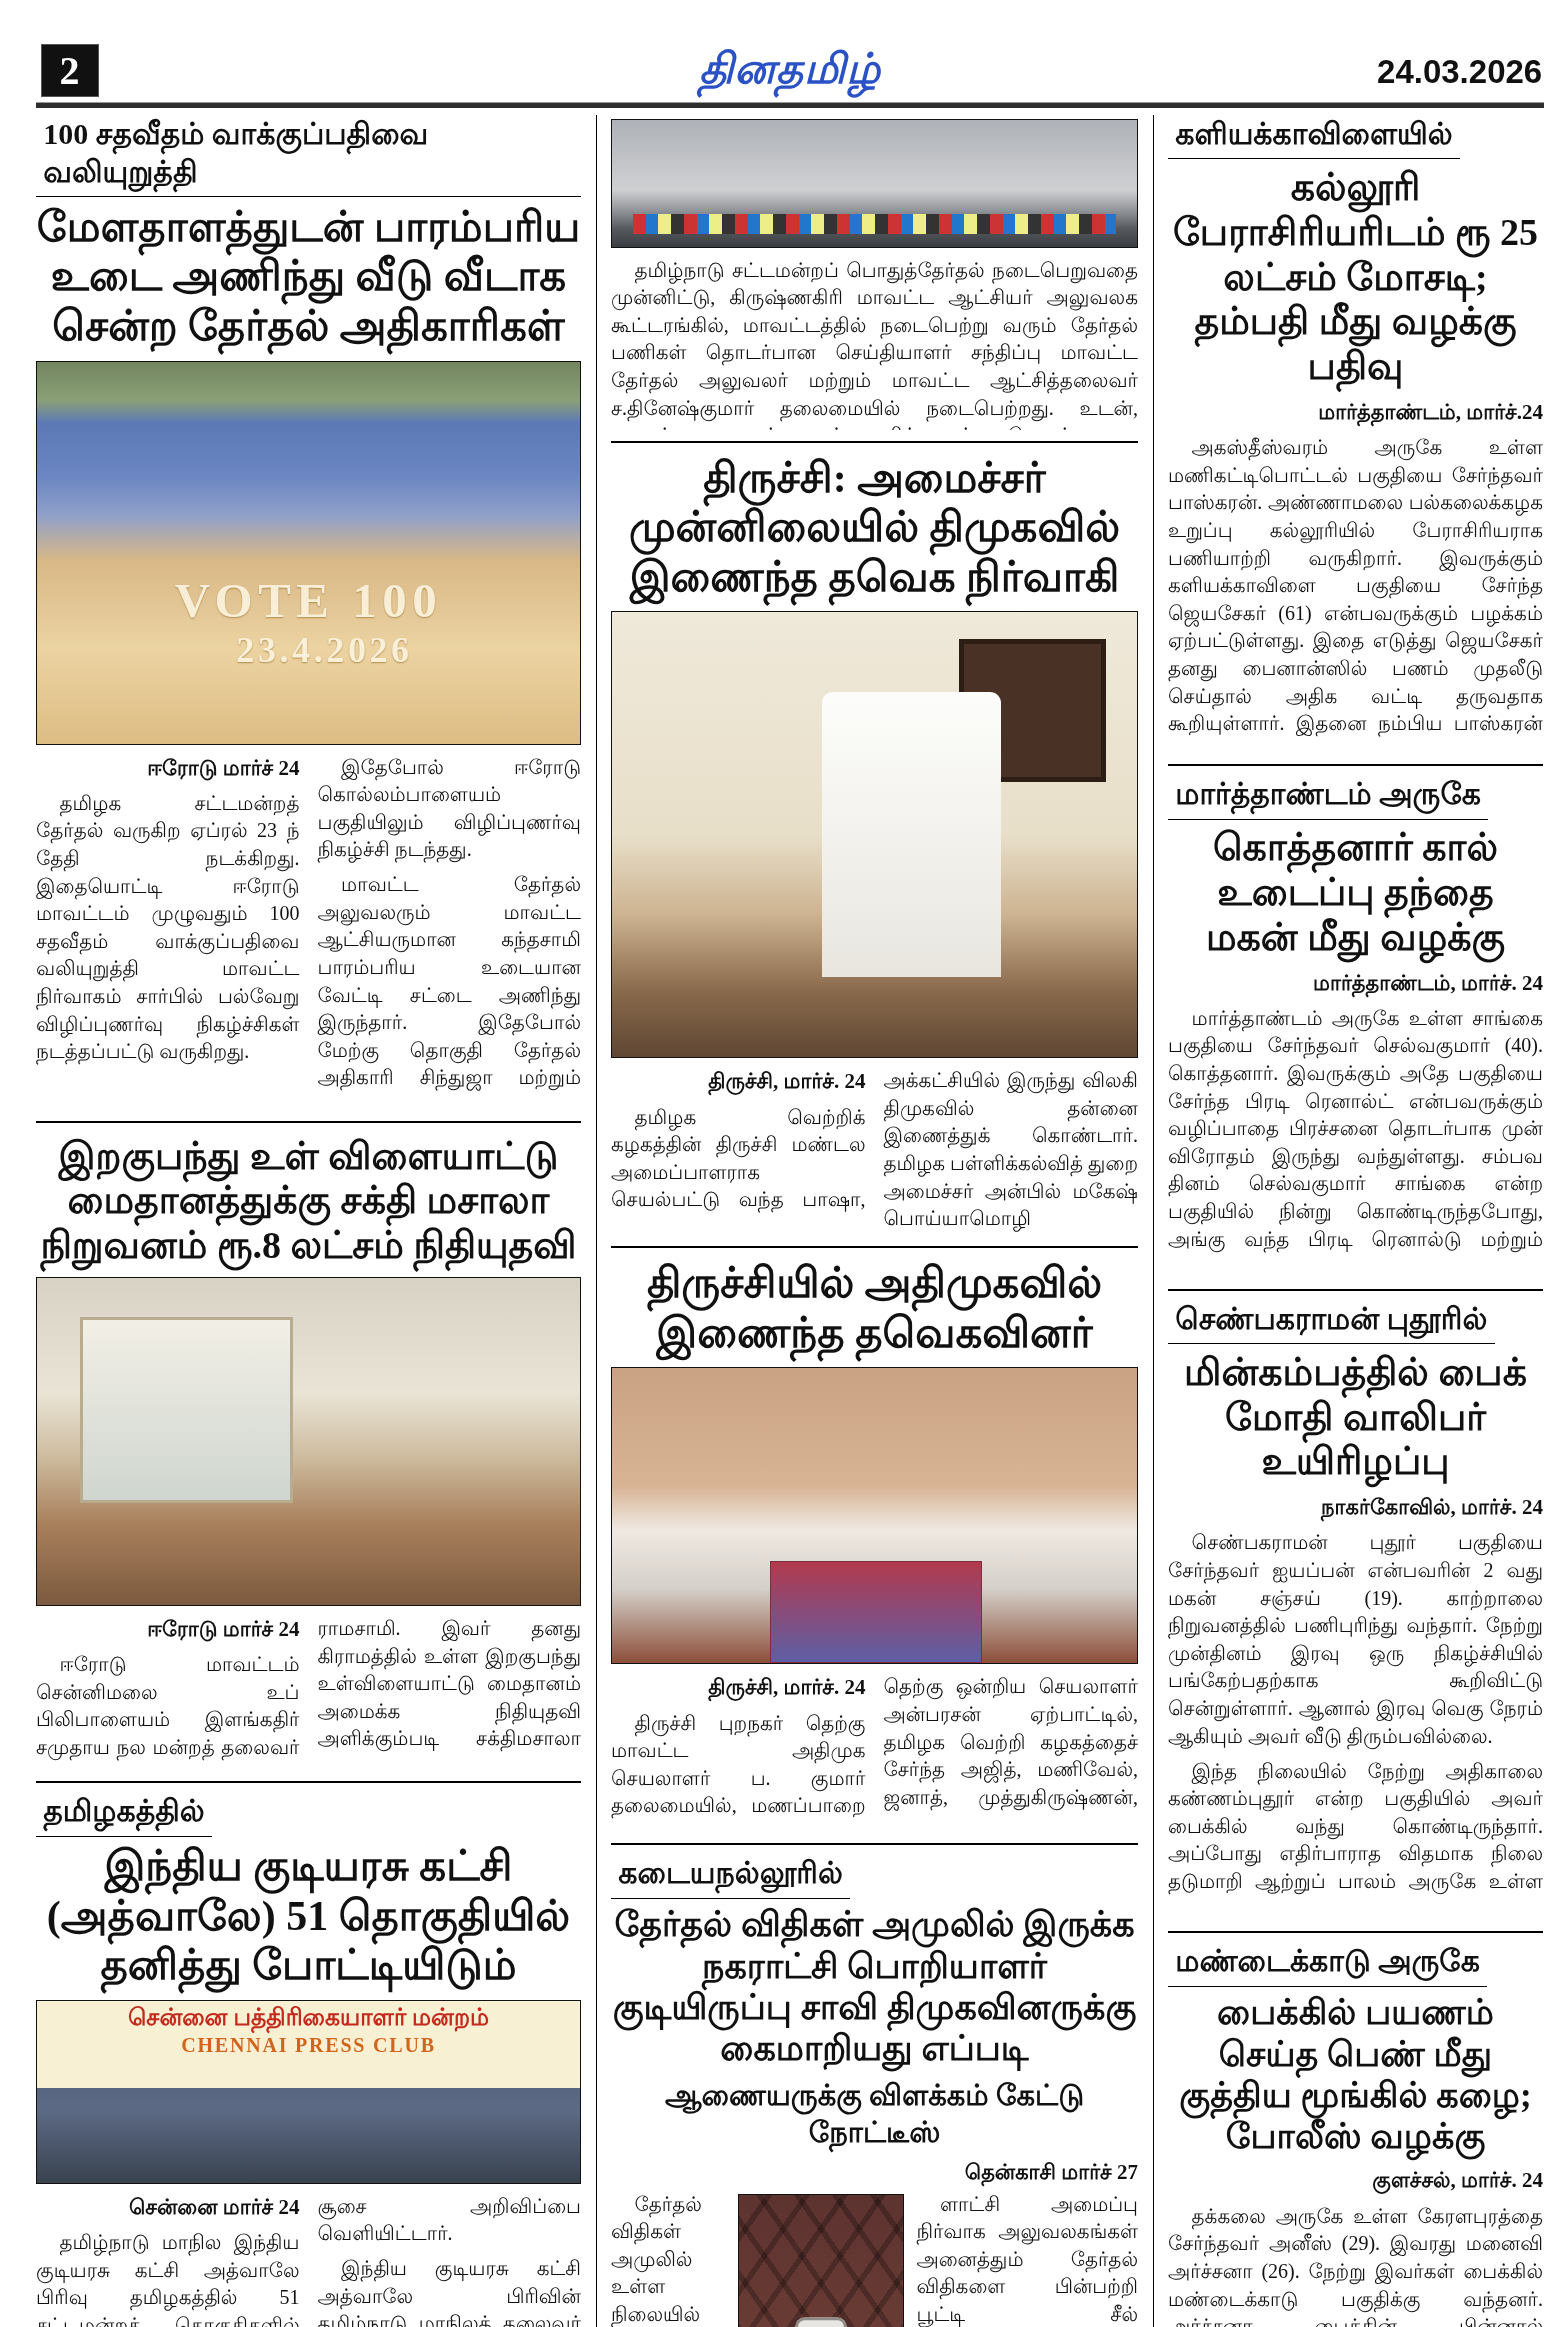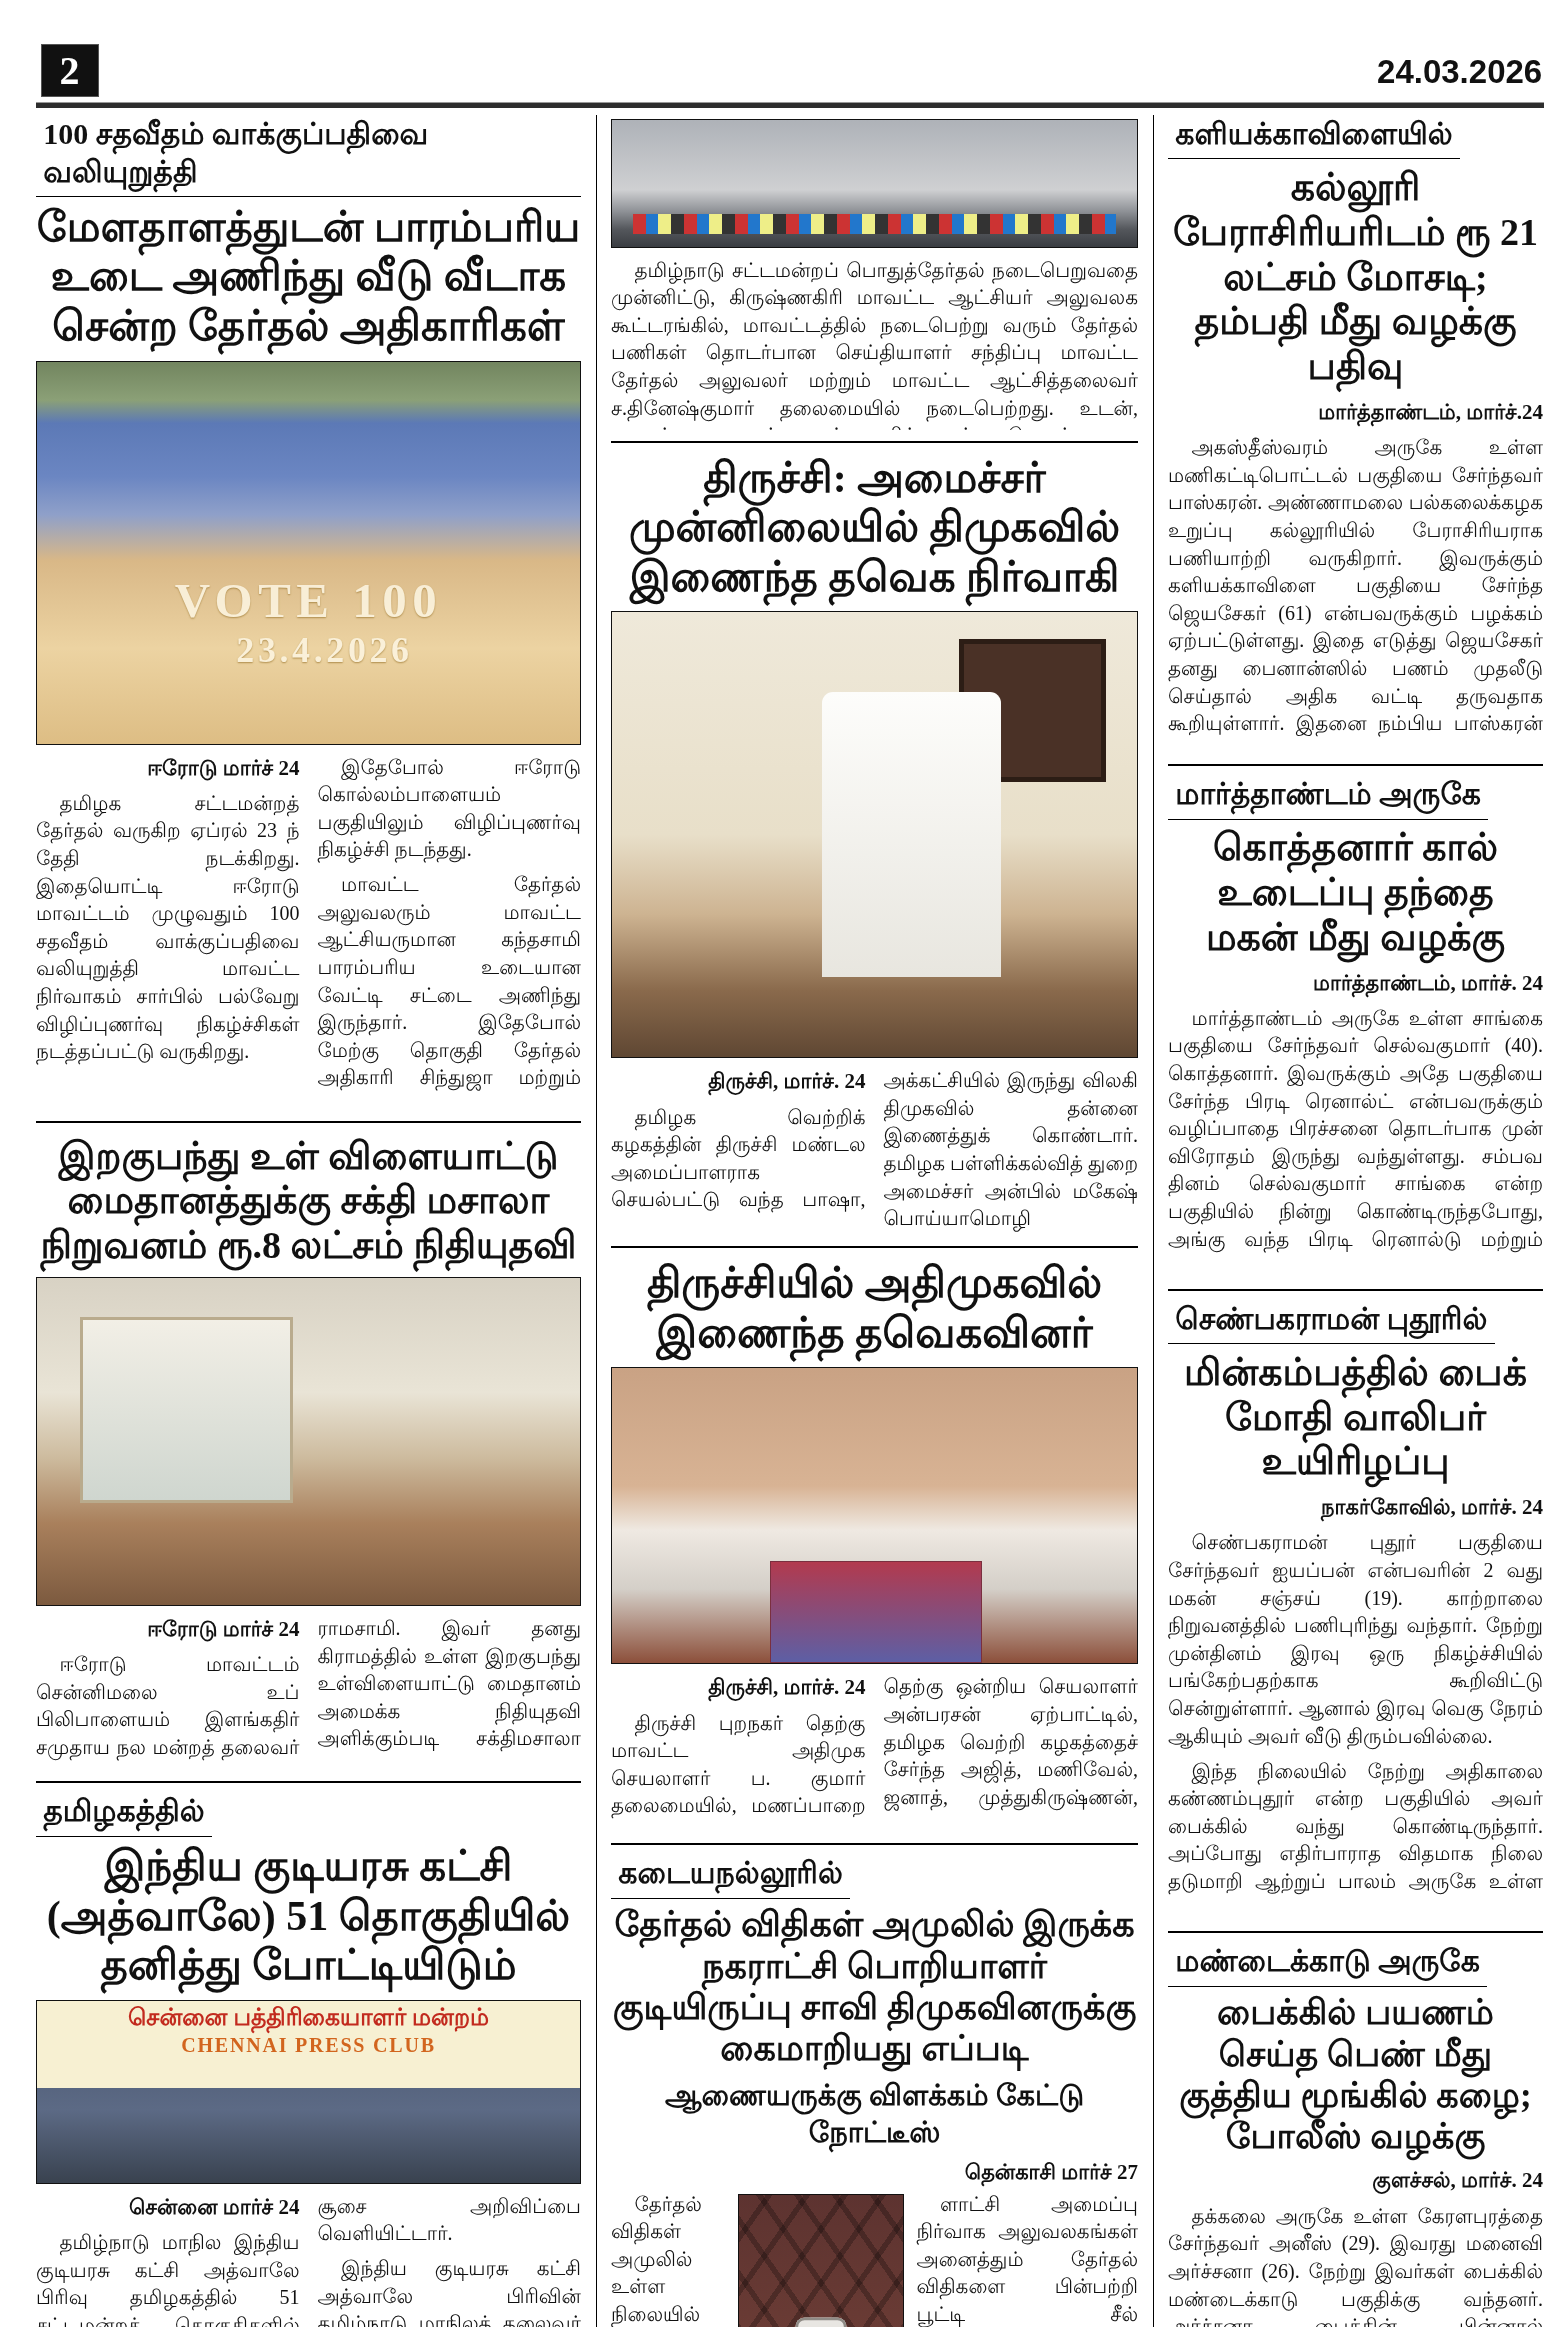--- a/index.html
+++ b/index.html
@@ -107,20 +107,21 @@
   
   .body-r{column-count:1;}
 </style>
 </head>
 <body>
 
 <div class="page">
 
   <header class="hdr">
     <div class="pagenum">2</div>
+    <div class="masthead" style="color:#2a52c5;">தினதமிழ்</div>
     <div class="issuedate">24.03.2026</div>
   </header>
   <div class="hdr-rule"></div>
 
   <main class="cols">
 
     <section class="col col-left">
 
       <article>
         <div class="kicker"><span>100 சதவீதம் வாக்குப்பதிவை வலியுறுத்தி</span></div>
@@ -226,21 +227,21 @@
         </div>
 
       </article>
 
     </section>
 
     <section class="col col-right">
 
       <article>
         <div class="kicker"><span>களியக்காவிளையில்</span></div>
-        <h1 class="headline hl-lg">கல்லூரி பேராசிரியரிடம் ரூ 21 லட்சம் மோசடி; தம்பதி மீது வழக்கு பதிவு</h1>
+        <h1 class="headline hl-lg">கல்லூரி பேராசிரியரிடம் ரூ 25 லட்சம் மோசடி; தம்பதி மீது வழக்கு பதிவு</h1>
         <div class="body body-r" style="max-height:355px;">
           <p class="dateline">மார்த்தாண்டம், மார்ச்.24</p>
           <p>அகஸ்தீஸ்வரம் அருகே உள்ள மணிகட்டிபொட்டல் பகுதியை சேர்ந்தவர் பாஸ்கரன். அண்ணாமலை பல்கலைக்கழக உறுப்பு கல்லூரியில் பேராசிரியராக பணியாற்றி வருகிறார். இவருக்கும் களியக்காவிளை பகுதியை சேர்ந்த ஜெயசேகர் (61) என்பவருக்கும் பழக்கம் ஏற்பட்டுள்ளது. இதை எடுத்து ஜெயசேகர் தனது பைனான்ஸில் பணம் முதலீடு செய்தால் அதிக வட்டி தருவதாக கூறியுள்ளார். இதனை நம்பிய பாஸ்கரன் கடந்த 2023 ஆம் ஆண்டு ரூ. 25 லட்சத்து 9 ஆயிரத்து 963 முதலீடு செய்துள்ளார். இதை அடுத்து பிள்ளையார்புரம் பகுதியில் உள்ள தனியார் வங்கியில் முதலீடுக்கான வட்டியை செலுத்தி வந்ததாக கூறியுள்ளார்.</p>
 
         </div>
       </article>
 
       <hr class="art-rule">
 
       <article>

